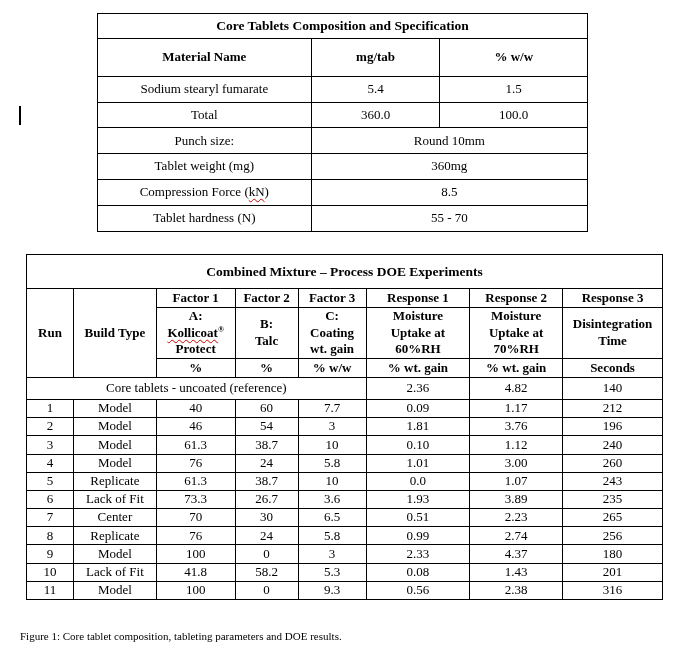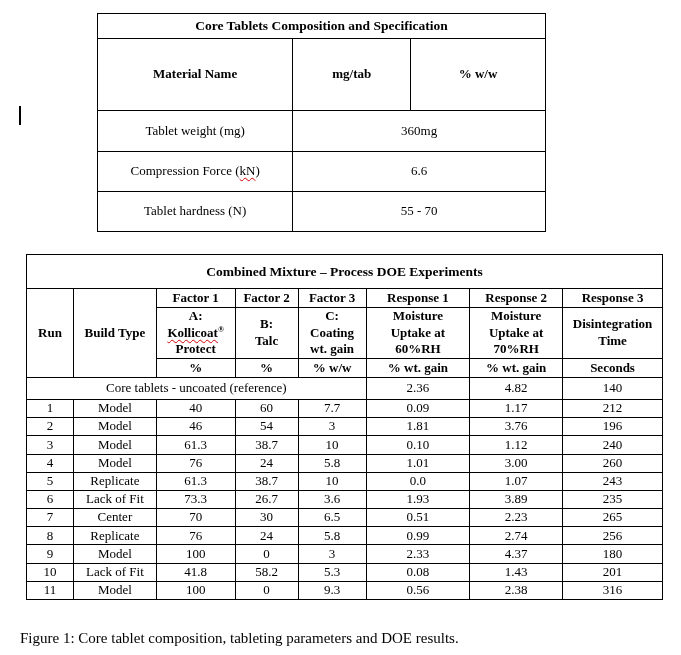--- a/index.html
+++ b/index.html
@@ -31,21 +31,21 @@
     vertical-align: middle;
     padding: 0 2px;
     font-size: 13px;
     line-height: 1.28;
     white-space: pre-line;
     overflow: hidden;
   }
   .t1 {
     left: 97px;
     top: 13px;
-    width: 449px;
+    width: 491px;
     height: 219px;
   }
   .t1 .title-row { height: 25px; }
   .t2 {
     left: 26px;
     top: 254px;
     width: 637px;
     height: 346px;
   }
   .t2 .title-row { height: 34px; }
@@ -59,21 +59,21 @@
     text-decoration-style: wavy;
     text-decoration-color: #d10000;
     text-decoration-thickness: 1px;
     text-underline-offset: 2px;
   }
   sup { font-size: 0.62em; vertical-align: super; line-height: 0; }
   .caption {
     position: absolute;
     left: 20px;
     top: 630px;
-    font-size: 15px;
+    font-size: 11px;
     white-space: nowrap;
     text-align: right;
   }
 </style>
 </head>
 <body>
 
 <div class="page">
 
   <span class="text-cursor"></span>
@@ -88,29 +88,43 @@
       <tr class="title-row">
         <td colspan="3" class="title-cell">Core Tablets Composition and Specification</td>
       </tr>
       <tr class="hdr">
         <td>Material Name</td>
         <td>mg/tab</td>
         <td>% w/w</td>
       </tr>
     </tbody>
     <tbody>
+        <tr>
+          <td>Sodium stearyl fumarate</td>
+          <td>5.4</td>
+          <td>1.5</td>
+        </tr>
+        <tr>
+          <td>Total</td>
+          <td>360.0</td>
+          <td>100.0</td>
+        </tr>
       </tbody>
     <tbody>
+        <tr>
+          <td>Punch size:</td>
+          <td colspan="2">Round 10mm</td>
+        </tr>
         <tr>
           <td>Tablet weight (mg)</td>
           <td colspan="2">360mg</td>
         </tr>
         <tr>
           <td><span>Compression Force (</span><span class="err">kN</span><span>)</span></td>
-          <td colspan="2">6.6</td>
+          <td colspan="2">8.5</td>
         </tr>
         <tr>
           <td>Tablet hardness (N)</td>
           <td colspan="2">55 - 70</td>
         </tr>
       </tbody>
   </table>
 
   <table class="t2">
     <colgroup>

